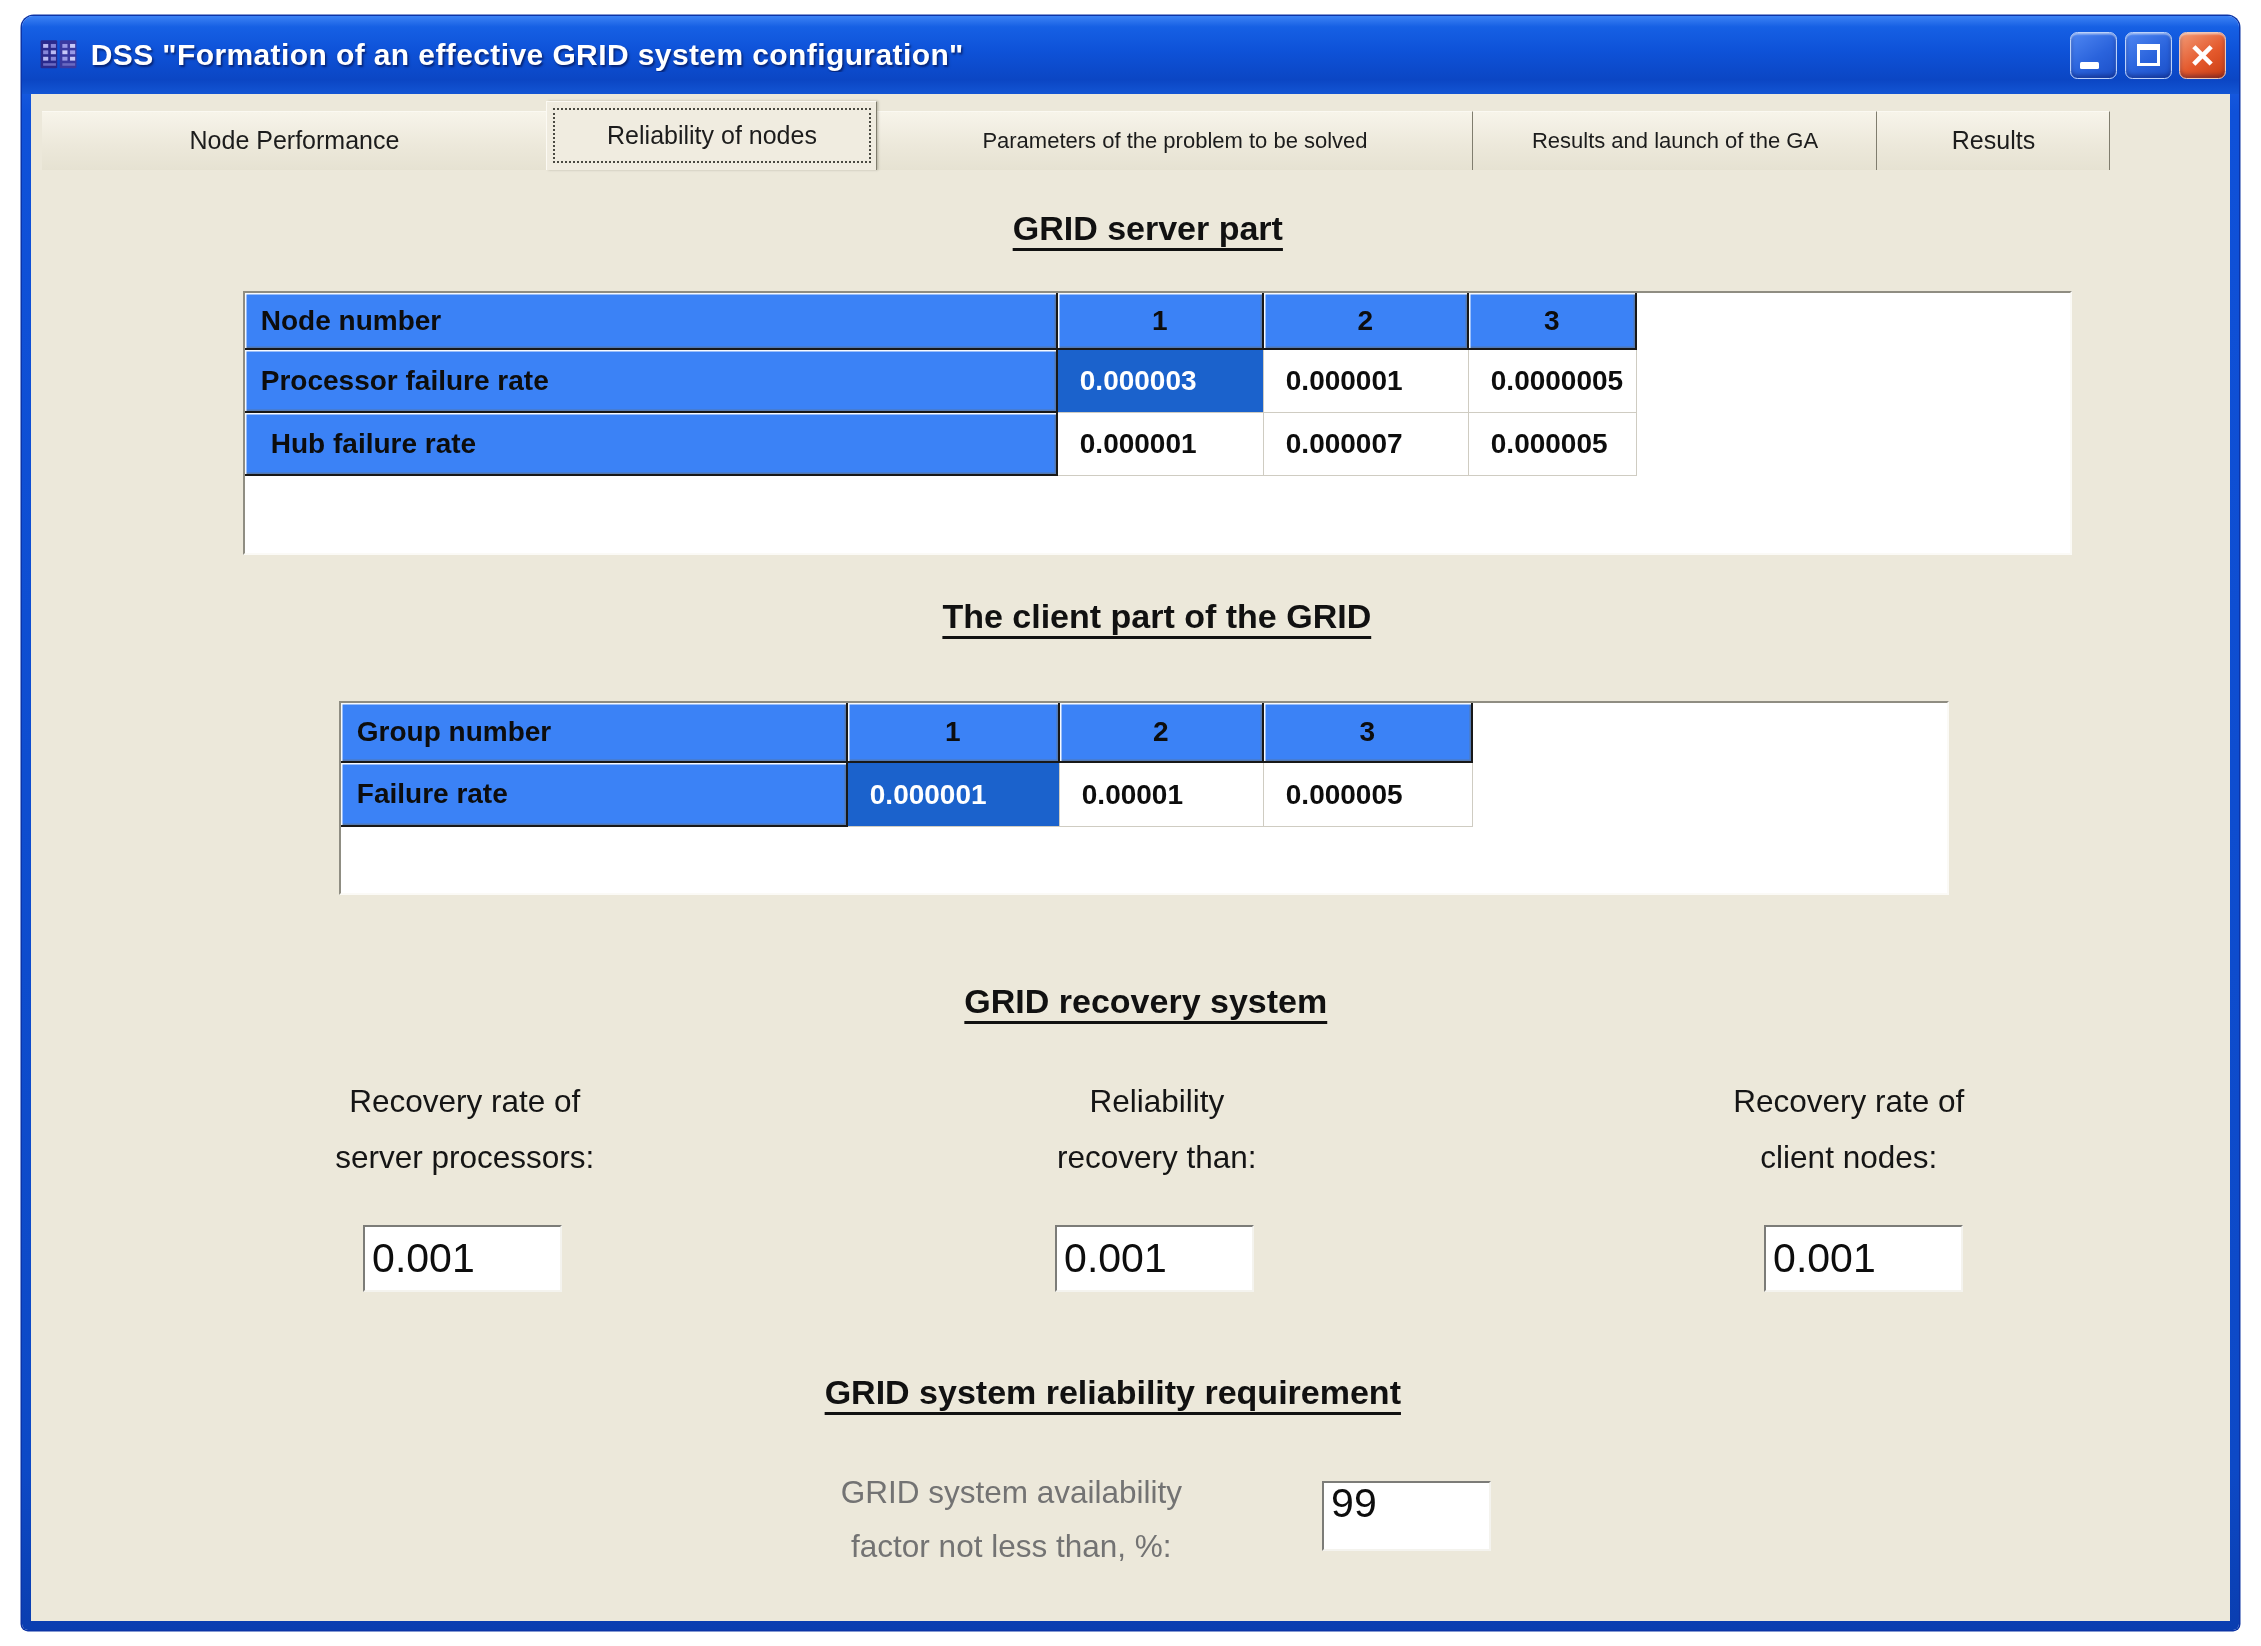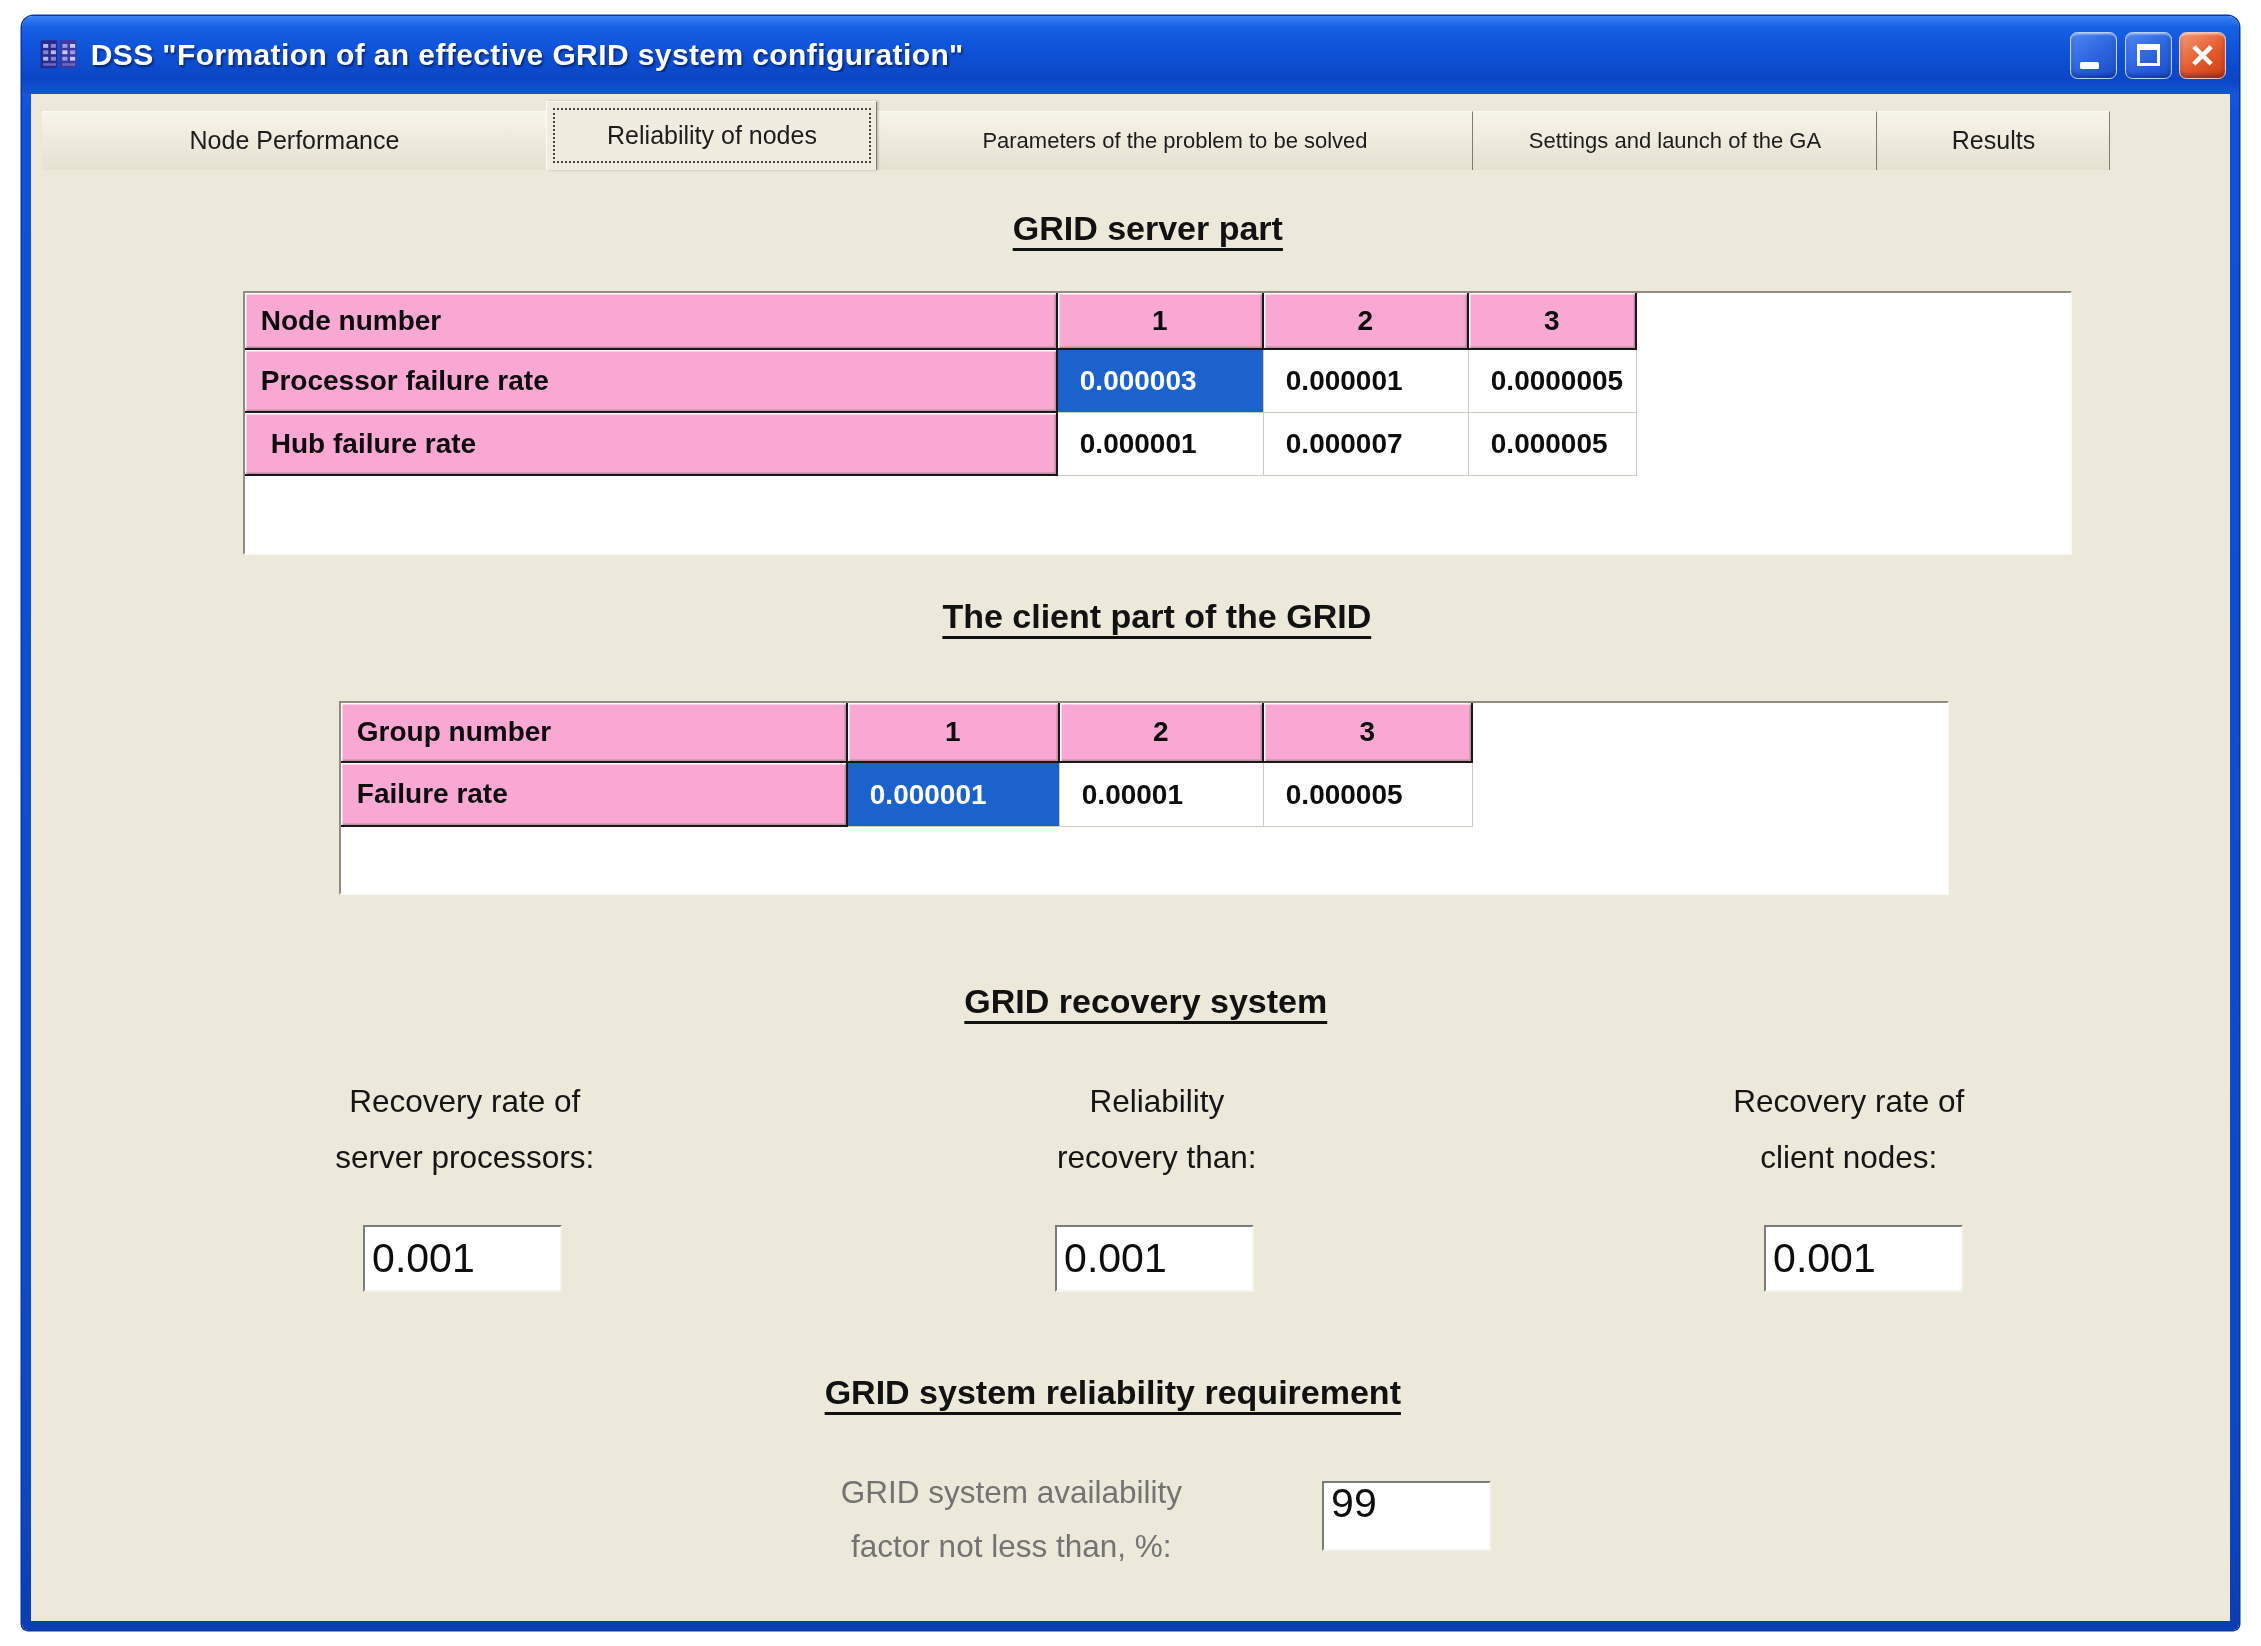--- a/index.html
+++ b/index.html
@@ -75,21 +75,21 @@
   }
 
   
   .grid-panel {
     position:absolute; background:#fff;
     border:2.2px solid; border-color:#8f8d82 #fbfaf6 #fbfaf6 #8f8d82;
   }
   .tbl { position:absolute; left:0; top:0; display:grid; }
   .cell { display:flex; align-items:center; font-size:28px; font-weight:bold; color:#0d0d0d; overflow:hidden; white-space:nowrap; }
   .cell.fixed {
-    background:#f9a8d4;
+    background:#3b82f6;
     border-right:2.9px solid #181818; border-bottom:2.9px solid #181818;
     box-shadow: inset 1.5px 1.5px 0 rgba(255,255,255,.95), inset -1.5px -1.5px 0 rgba(110,108,95,.45);
   }
   .cell.fixed.lbl { padding-left:16px; justify-content:flex-start; }
   .cell.fixed.lbl.indent { padding-left:26px; }
   .cell.fixed.num { justify-content:center; }
   .cell.data { background:#fff; padding-left:22px; border-right:1.5px solid #cfccc2; border-bottom:1.5px solid #cfccc2; }
   .cell.data.sel { background:#1b62cc; color:#ffffff; }
 
   
@@ -141,21 +141,21 @@
         </div>
     </div>
   </div>
 
   <div class="client">
 
     <div class="tabstrip">
       <div class="tab no-sep" style="width:504px">Node Performance</div>
       <div class="tab active" style="width:331px">Reliability of nodes</div>
       <div class="tab sm" style="width:596px">Parameters of the problem to be solved</div>
-      <div class="tab sm" style="width:404px">Settings and launch of the GA</div>
+      <div class="tab sm" style="width:404px">Results and launch of the GA</div>
       <div class="tab" style="width:233px">Results</div>
     </div>
 
     <div class="heading" style="left:1117px; top:115px;">GRID server part</div>
 
     <div class="grid-panel" style="left:212px; top:197px; width:1829px; height:264px;">
       <div class="tbl" style="grid-template-columns:813px 206px 205px 168px; grid-template-rows:57px 63px 63px;">
         <div class="cell fixed lbl">Node number</div>
         <div class="cell fixed num">1</div>
         <div class="cell fixed num">2</div>

